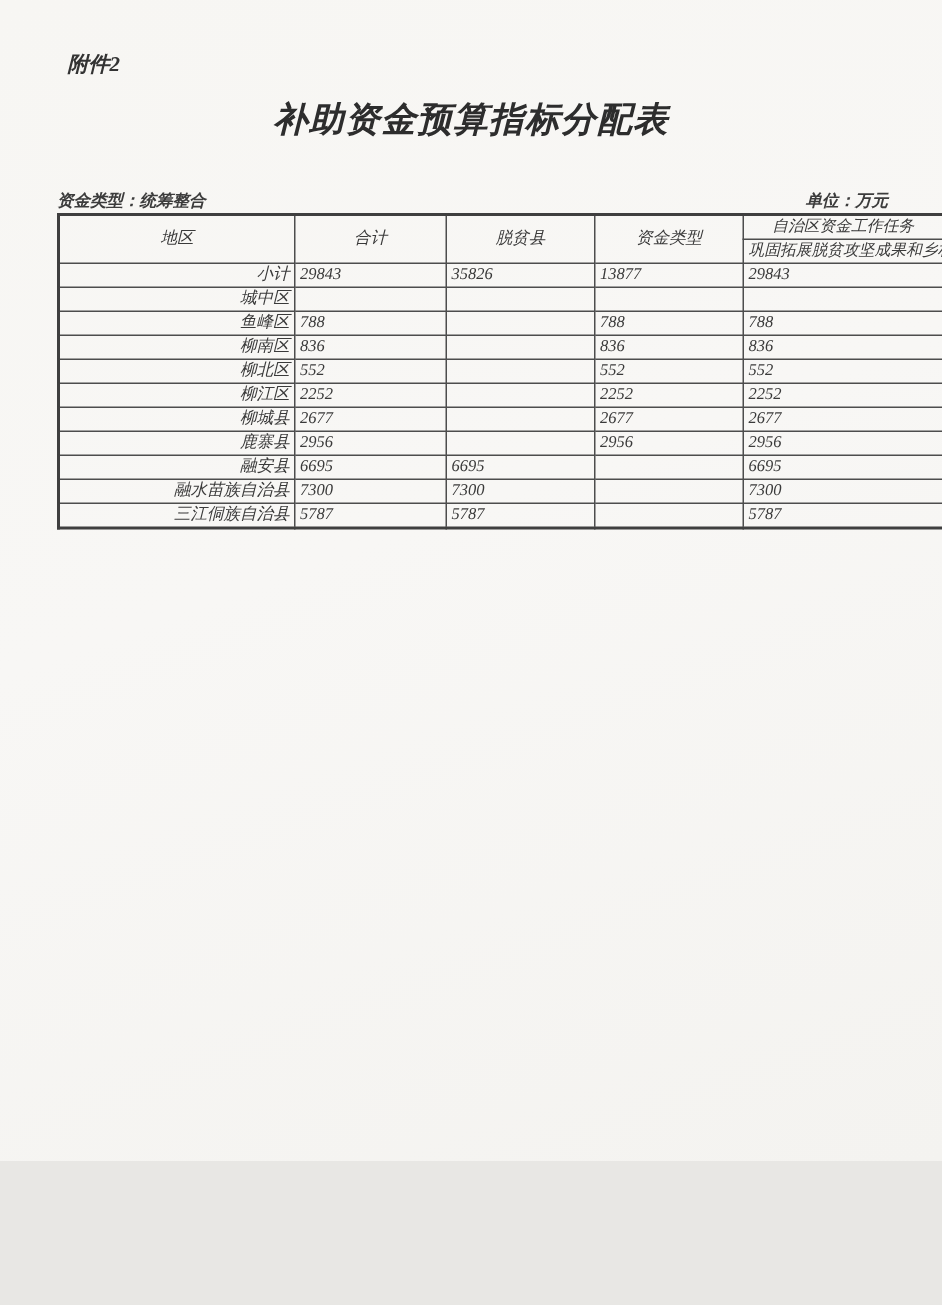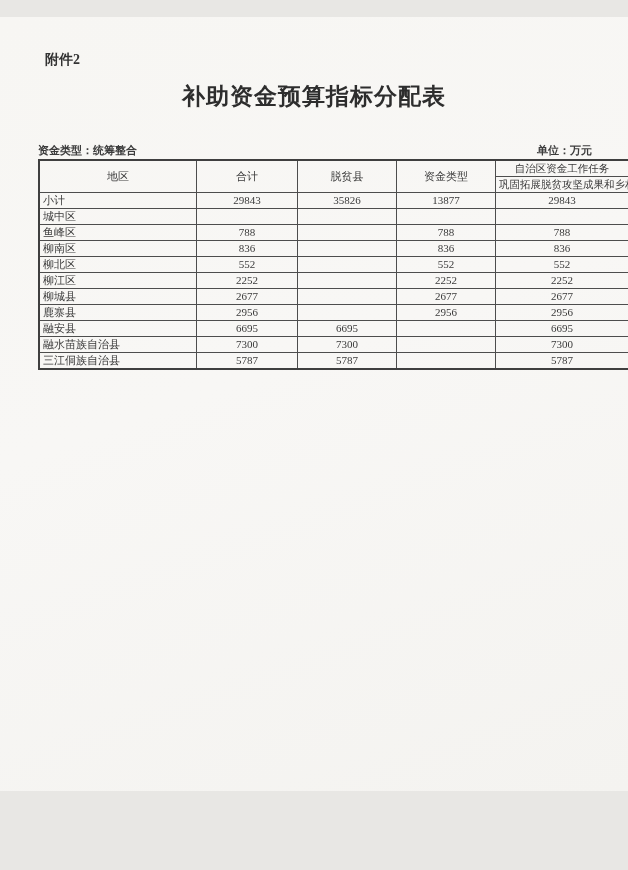--- a/index.html
+++ b/index.html
@@ -5,24 +5,25 @@
   html, body {
     margin: 0;
     padding: 0;
     background: #e8e7e4;
     font-family: "Liberation Serif", "DejaVu Serif", serif;
   }
   .page {
     position: relative;
     width: 628px;
     height: 774px;
-    margin: 17px auto;
+    margin: 0 auto;
     background: linear-gradient(160deg, #f7f6f3 0%, #f8f7f5 45%, #f4f3f0 100%);
     color: #3a3a3a;
     overflow: hidden;
+    font-style: italic;
   }
   .attachment-label {
     position: absolute;
     left: 45px;
     top: 34px;
     font-size: 14px;
     font-weight: bold;
     color: #333;
   }
   .doc-title {
@@ -69,22 +70,22 @@
   }
   table.alloc { border: 2px solid #3f3f3f; }
   table.alloc thead th { text-align: center; vertical-align: middle; }
   th.col-region { width: 150px; }
   th.col-total  { width: 94px; }
   th.col-poor   { width: 92px; }
   th.col-nonpoor{ width: 92px; }
   th.col-task   { width: 126px; }
   th.task-group { font-size: 10.5px; height: 15px; }
   th.task-sub   { font-size: 10.5px; height: 30px; white-space: normal; line-height: 13px; }
-  td.cell-region { text-align: left; }
-  td.cell-num    { text-align: center; }
+  td.cell-region { text-align: right; }
+  td.cell-num    { }
   .page-number {
     position: absolute;
     top: 834px;
     right: 12px;
     font-size: 12.5px;
     color: #5a5a5a;
     letter-spacing: 0px;
   }
 </style>
 </head>

